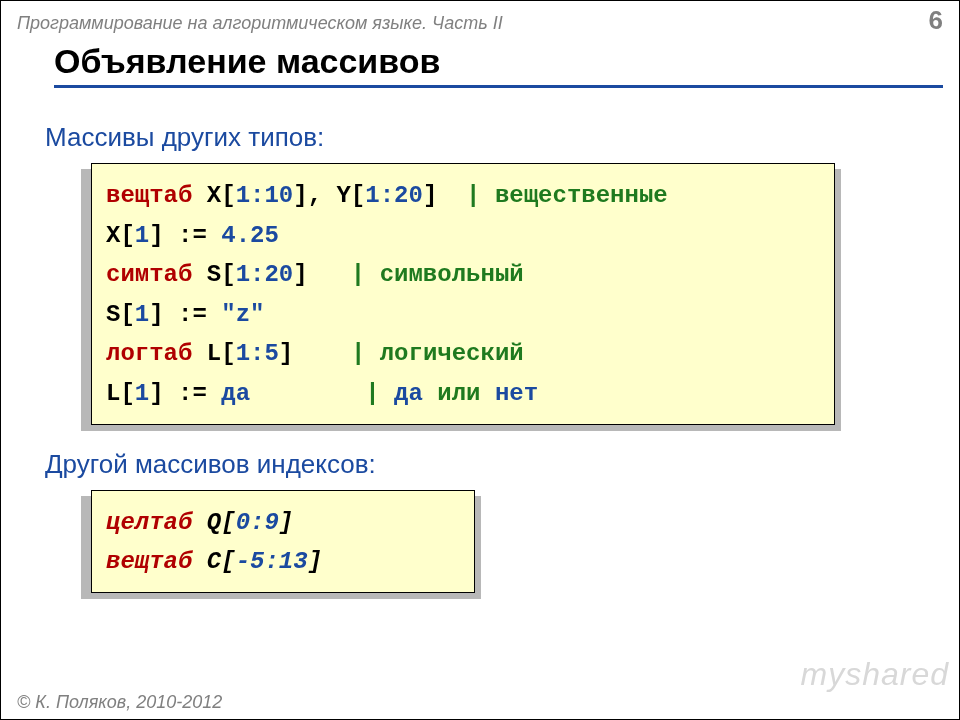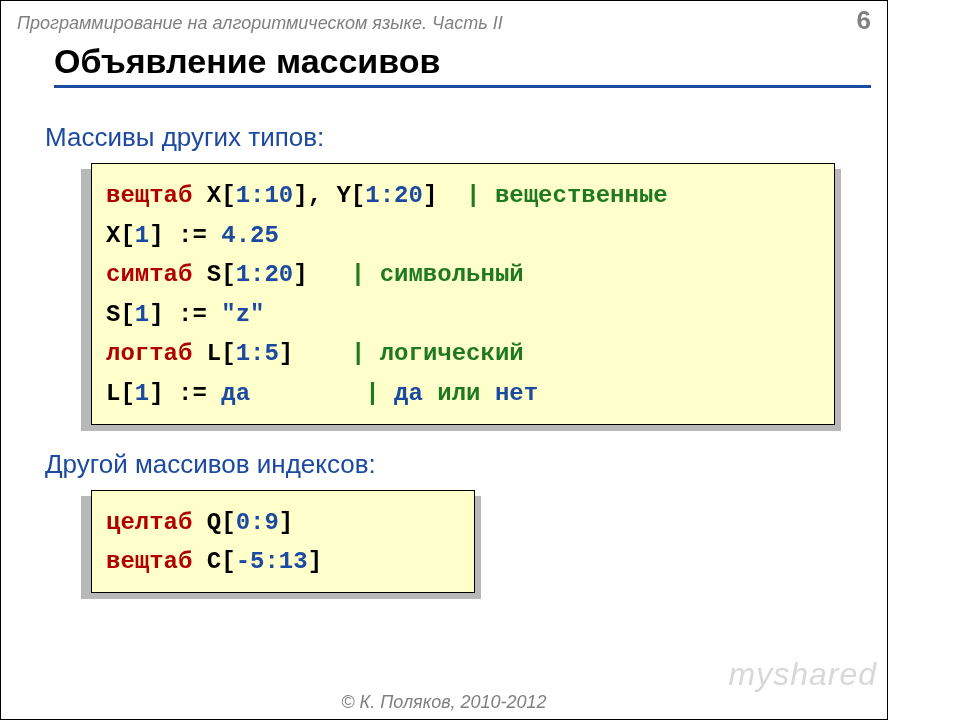--- a/index.html
+++ b/index.html
@@ -1,18 +1,18 @@
 <!DOCTYPE html>
 <html><head>
 <meta charset="utf-8">
 <style>
   * { margin: 0; padding: 0; box-sizing: border-box; }
   html, body { width: 960px; height: 720px; font-family: Arial, Helvetica, sans-serif; background:#fff; }
   .slide {
-    width: 888px; height: 720px; position: relative;
+    width: 960px; height: 720px; position: relative;
     border: 1px solid #000;
     background: #fff;
   }
   .hdr {
     display: flex; justify-content: space-between; align-items: baseline;
     padding: 4px 16px 0 16px;
     color: #808080; font-style: italic; font-size: 18px;
   }
   .hdr .pgnum { color: #808080; font-style: normal; font-weight: 700; font-size: 26px; }
   .title {
@@ -22,21 +22,21 @@
     padding-bottom: 4px;
   }
   .body { padding: 10px 28px 0 44px; }
   .subhead { color: #1b4aa0; font-size: 26px; margin: 24px 0 10px 0; }
   .codebox {
     position: relative;
     margin: 4px 30px 16px 30px;
     width: 760px;
     padding-left: 16px;
   }
-  .codebox.small { width: 400px; }
+  .codebox.small { width: 400px; font-style: italic; }
   .codebox .shadow {
     position: absolute; inset: 6px -6px -6px 6px;
     background: #b8b8b8;
   }
   .codebox .inner {
     position: relative;
     background: #ffffcc;
     border: 1.5px solid #000;
     padding: 12px 14px 10px 14px;
     font-family: "Courier New", Courier, monospace;
@@ -47,21 +47,21 @@
     color: #000;
   }
   .kw  { color: #b00000; } 
   .num { color: #1b4aa0; } 
   .com { color: #1f7a1f; } 
   .blk { color: #000; }
   .footer {
     position: absolute; left: 0; right: 0; bottom: 6px;
     display: flex; justify-content: space-between; align-items:center;
     padding: 0 16px;
-    color: #808080; font-style: italic; font-size: 18px; flex-direction: column;
+    color: #808080; font-style: italic; font-size: 18px;
   }
   .watermark {
     position: absolute; right: 10px; bottom: 26px;
     color: #d8d8d8; font-size: 32px; font-style: italic;
     letter-spacing: 1px;
     user-select: none;
   }
 </style>
 </head>
 <body>

